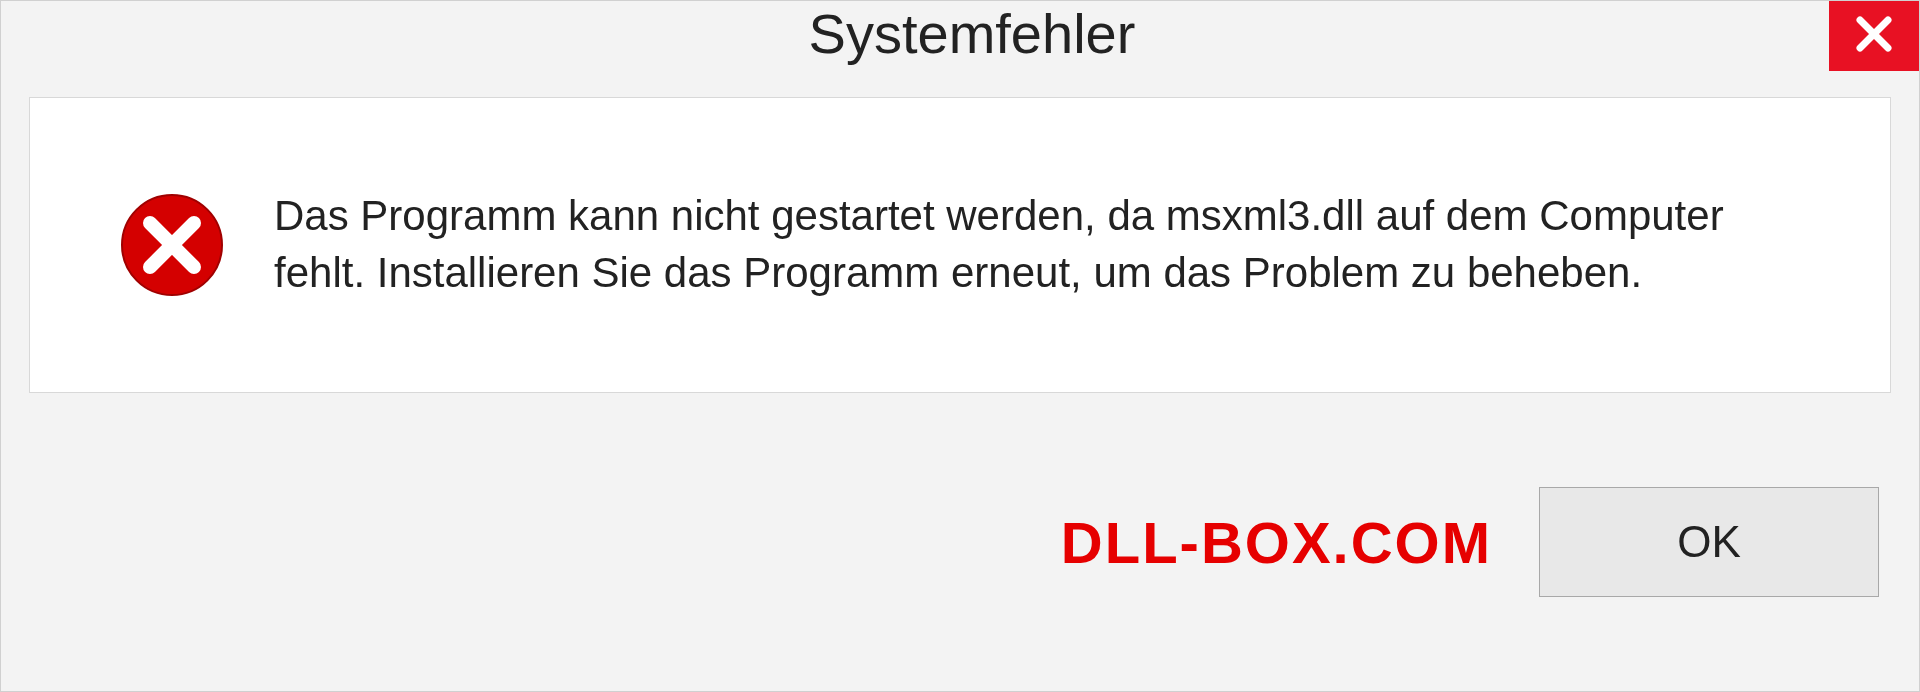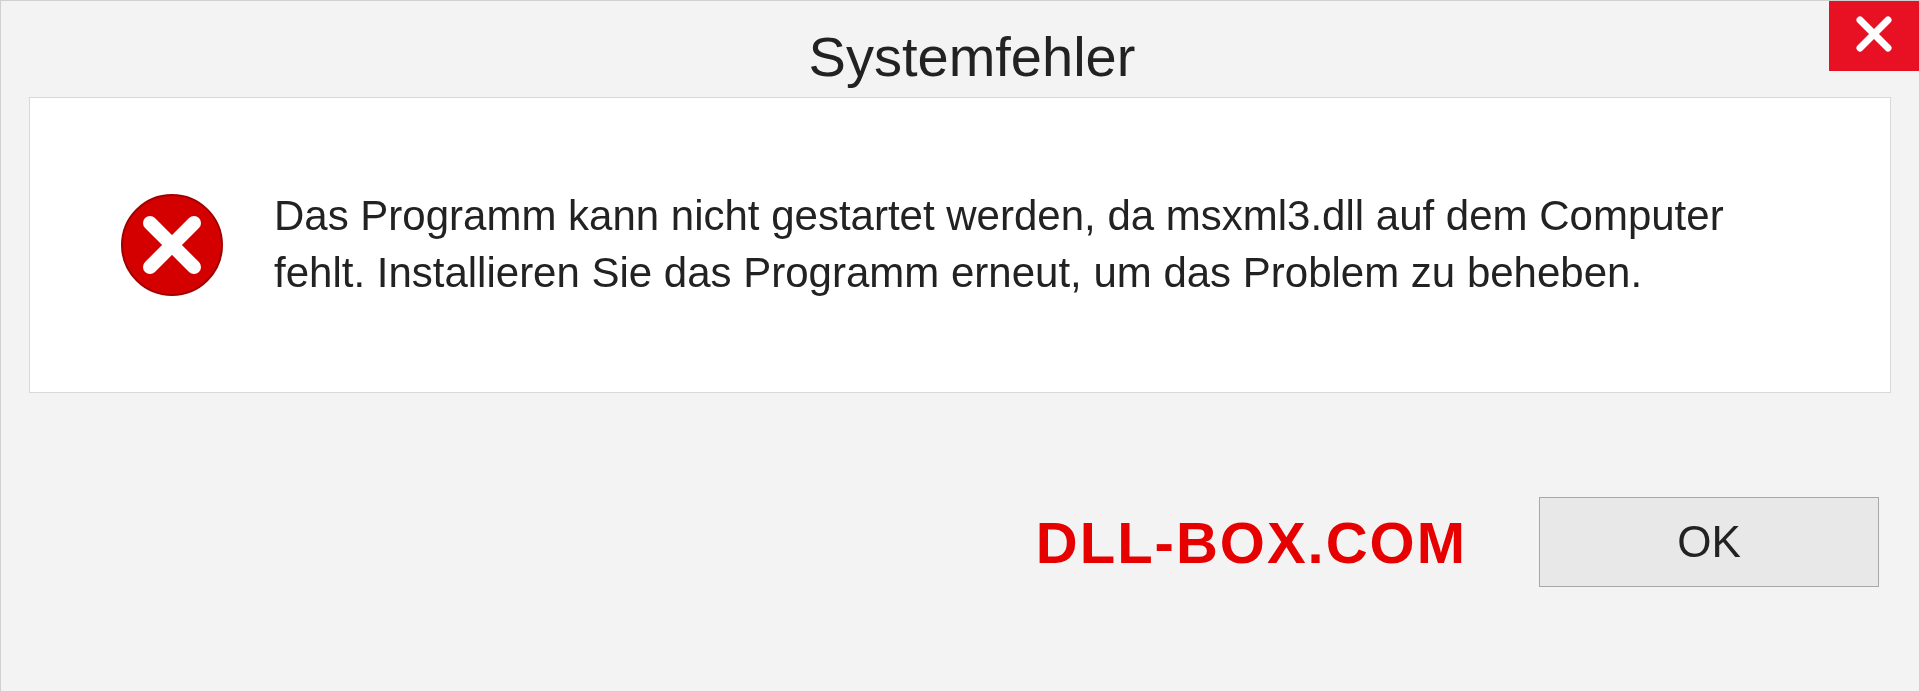--- a/index.html
+++ b/index.html
@@ -19,21 +19,21 @@
       height: 100%;
       background: #f3f3f3;
       border: 1px solid #d0d0d0;
       position: relative;
       display: flex;
       flex-direction: column;
     }
     .titlebar {
       height: 88px;
       display: flex;
-      align-items: flex-end;
+      align-items: flex-start;
       justify-content: center;
       position: relative;
       background: #f3f3f3;
       margin-left: 24px;
     }
     .title-text {
       font-size: 56px;
       font-weight: 400;
       color: #222;
       text-align: center;
@@ -81,33 +81,33 @@
       color: #222;
       font-weight: 400;
       max-width: 1480px;
     }
     .footer {
       flex: 1;
       display: flex;
       align-items: center;
       justify-content: flex-end;
       padding: 0 40px 0 0;
-      gap: 72px;
+      gap: 47px;
     }
     .watermark {
       font-size: 58px;
       font-weight: 800;
       color: #e60000;
       letter-spacing: 2px;
       font-family: Arial, sans-serif;
       white-space: nowrap;
     }
     .ok-btn {
       width: 340px;
-      height: 90px;
+      height: 110px;
       background: #e8e8e8;
       border: 1px solid #a8a8a8;
       font-size: 44px;
       color: #222;
       display: flex;
       align-items: center;
       justify-content: center;
       cursor: pointer;
       font-family: inherit;
     }

